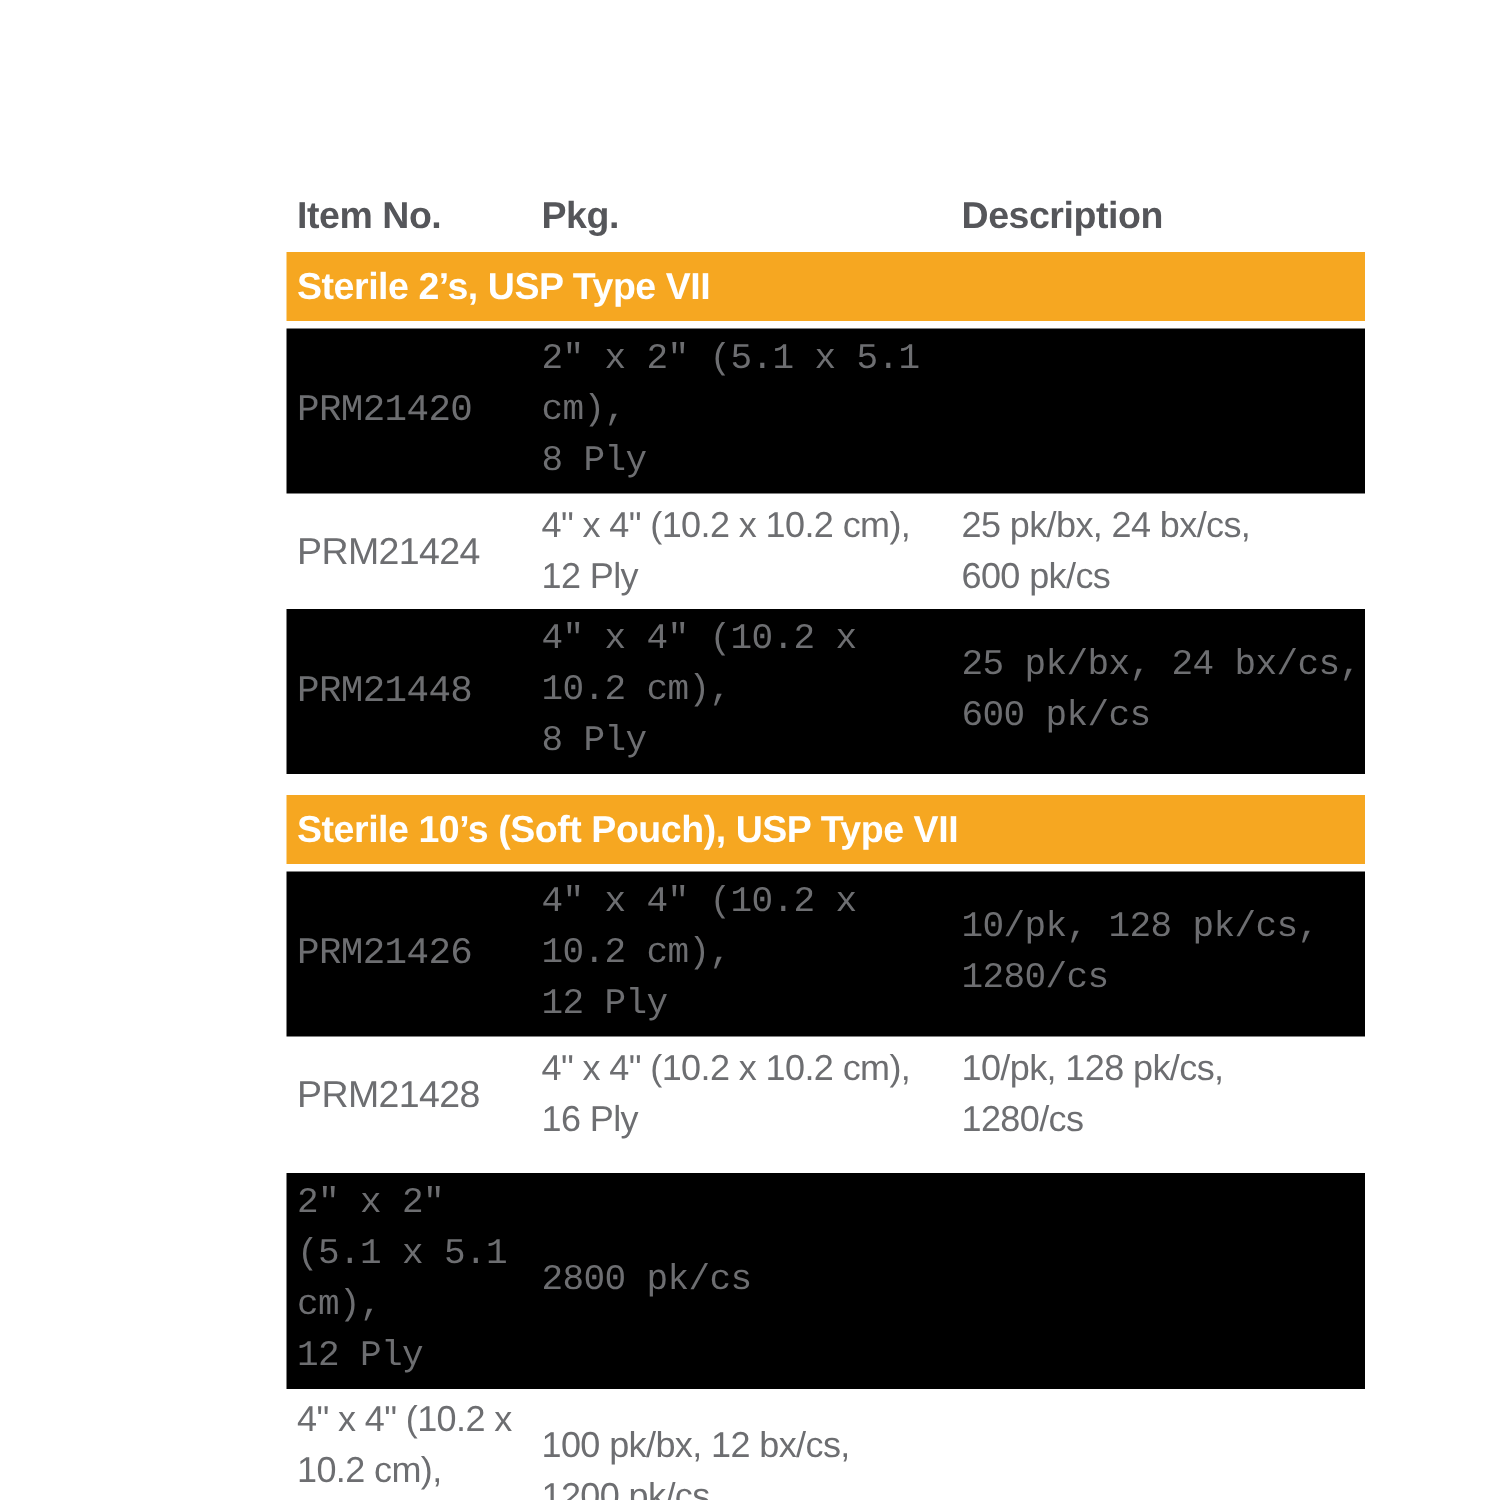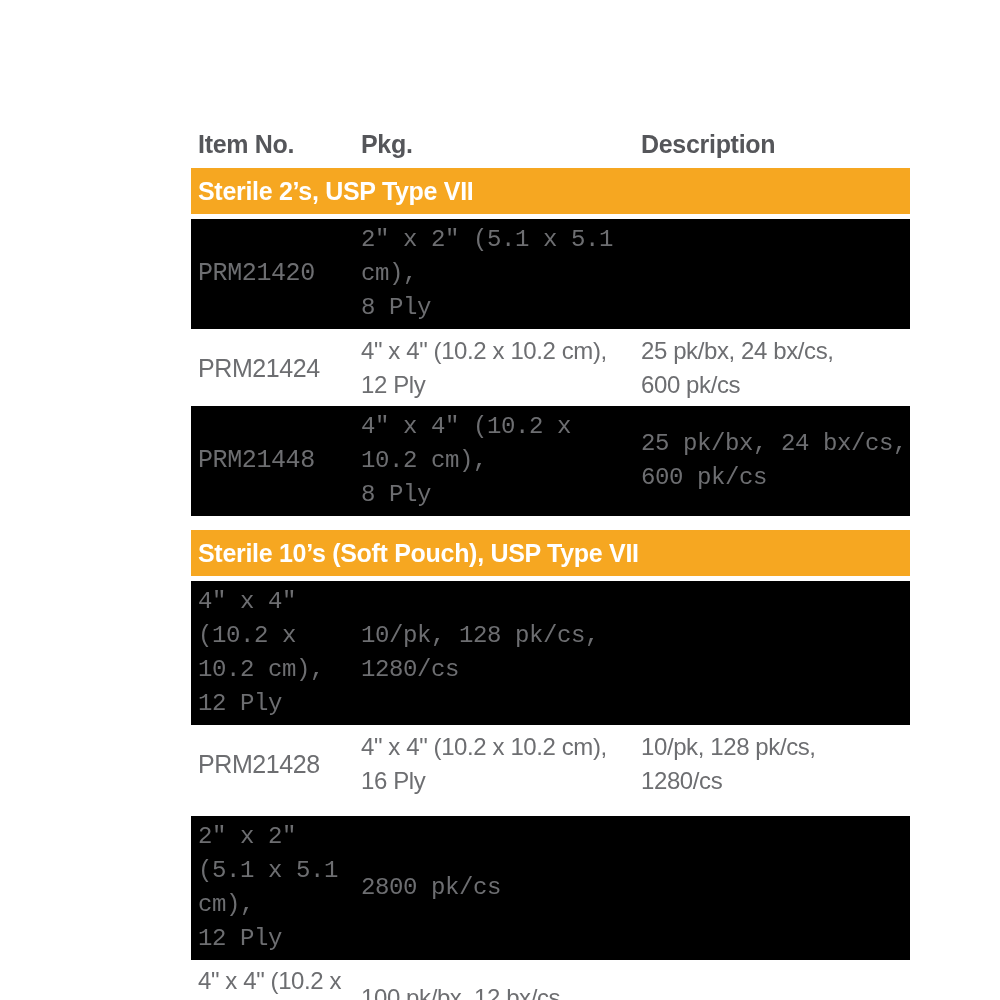--- a/index.html
+++ b/index.html
@@ -119,20 +119,21 @@
           <div>25 pk/bx, 24 bx/cs,</div>
           <div>600 pk/cs</div>
         </div>
       </div>
     </div>
 
     <div class="section">
       <div class="section-header">Sterile 10’s (Soft Pouch), USP Type VII</div>
 
       <div class="row shaded">
+        <div class="cell item">PRM21426</div>
         <div class="cell multi">
           <div>4" x 4" (10.2 x 10.2 cm),</div>
           <div>12 Ply</div>
         </div>
         <div class="cell multi">
           <div>10/pk, 128 pk/cs,</div>
           <div>1280/cs</div>
         </div>
       </div>
 

